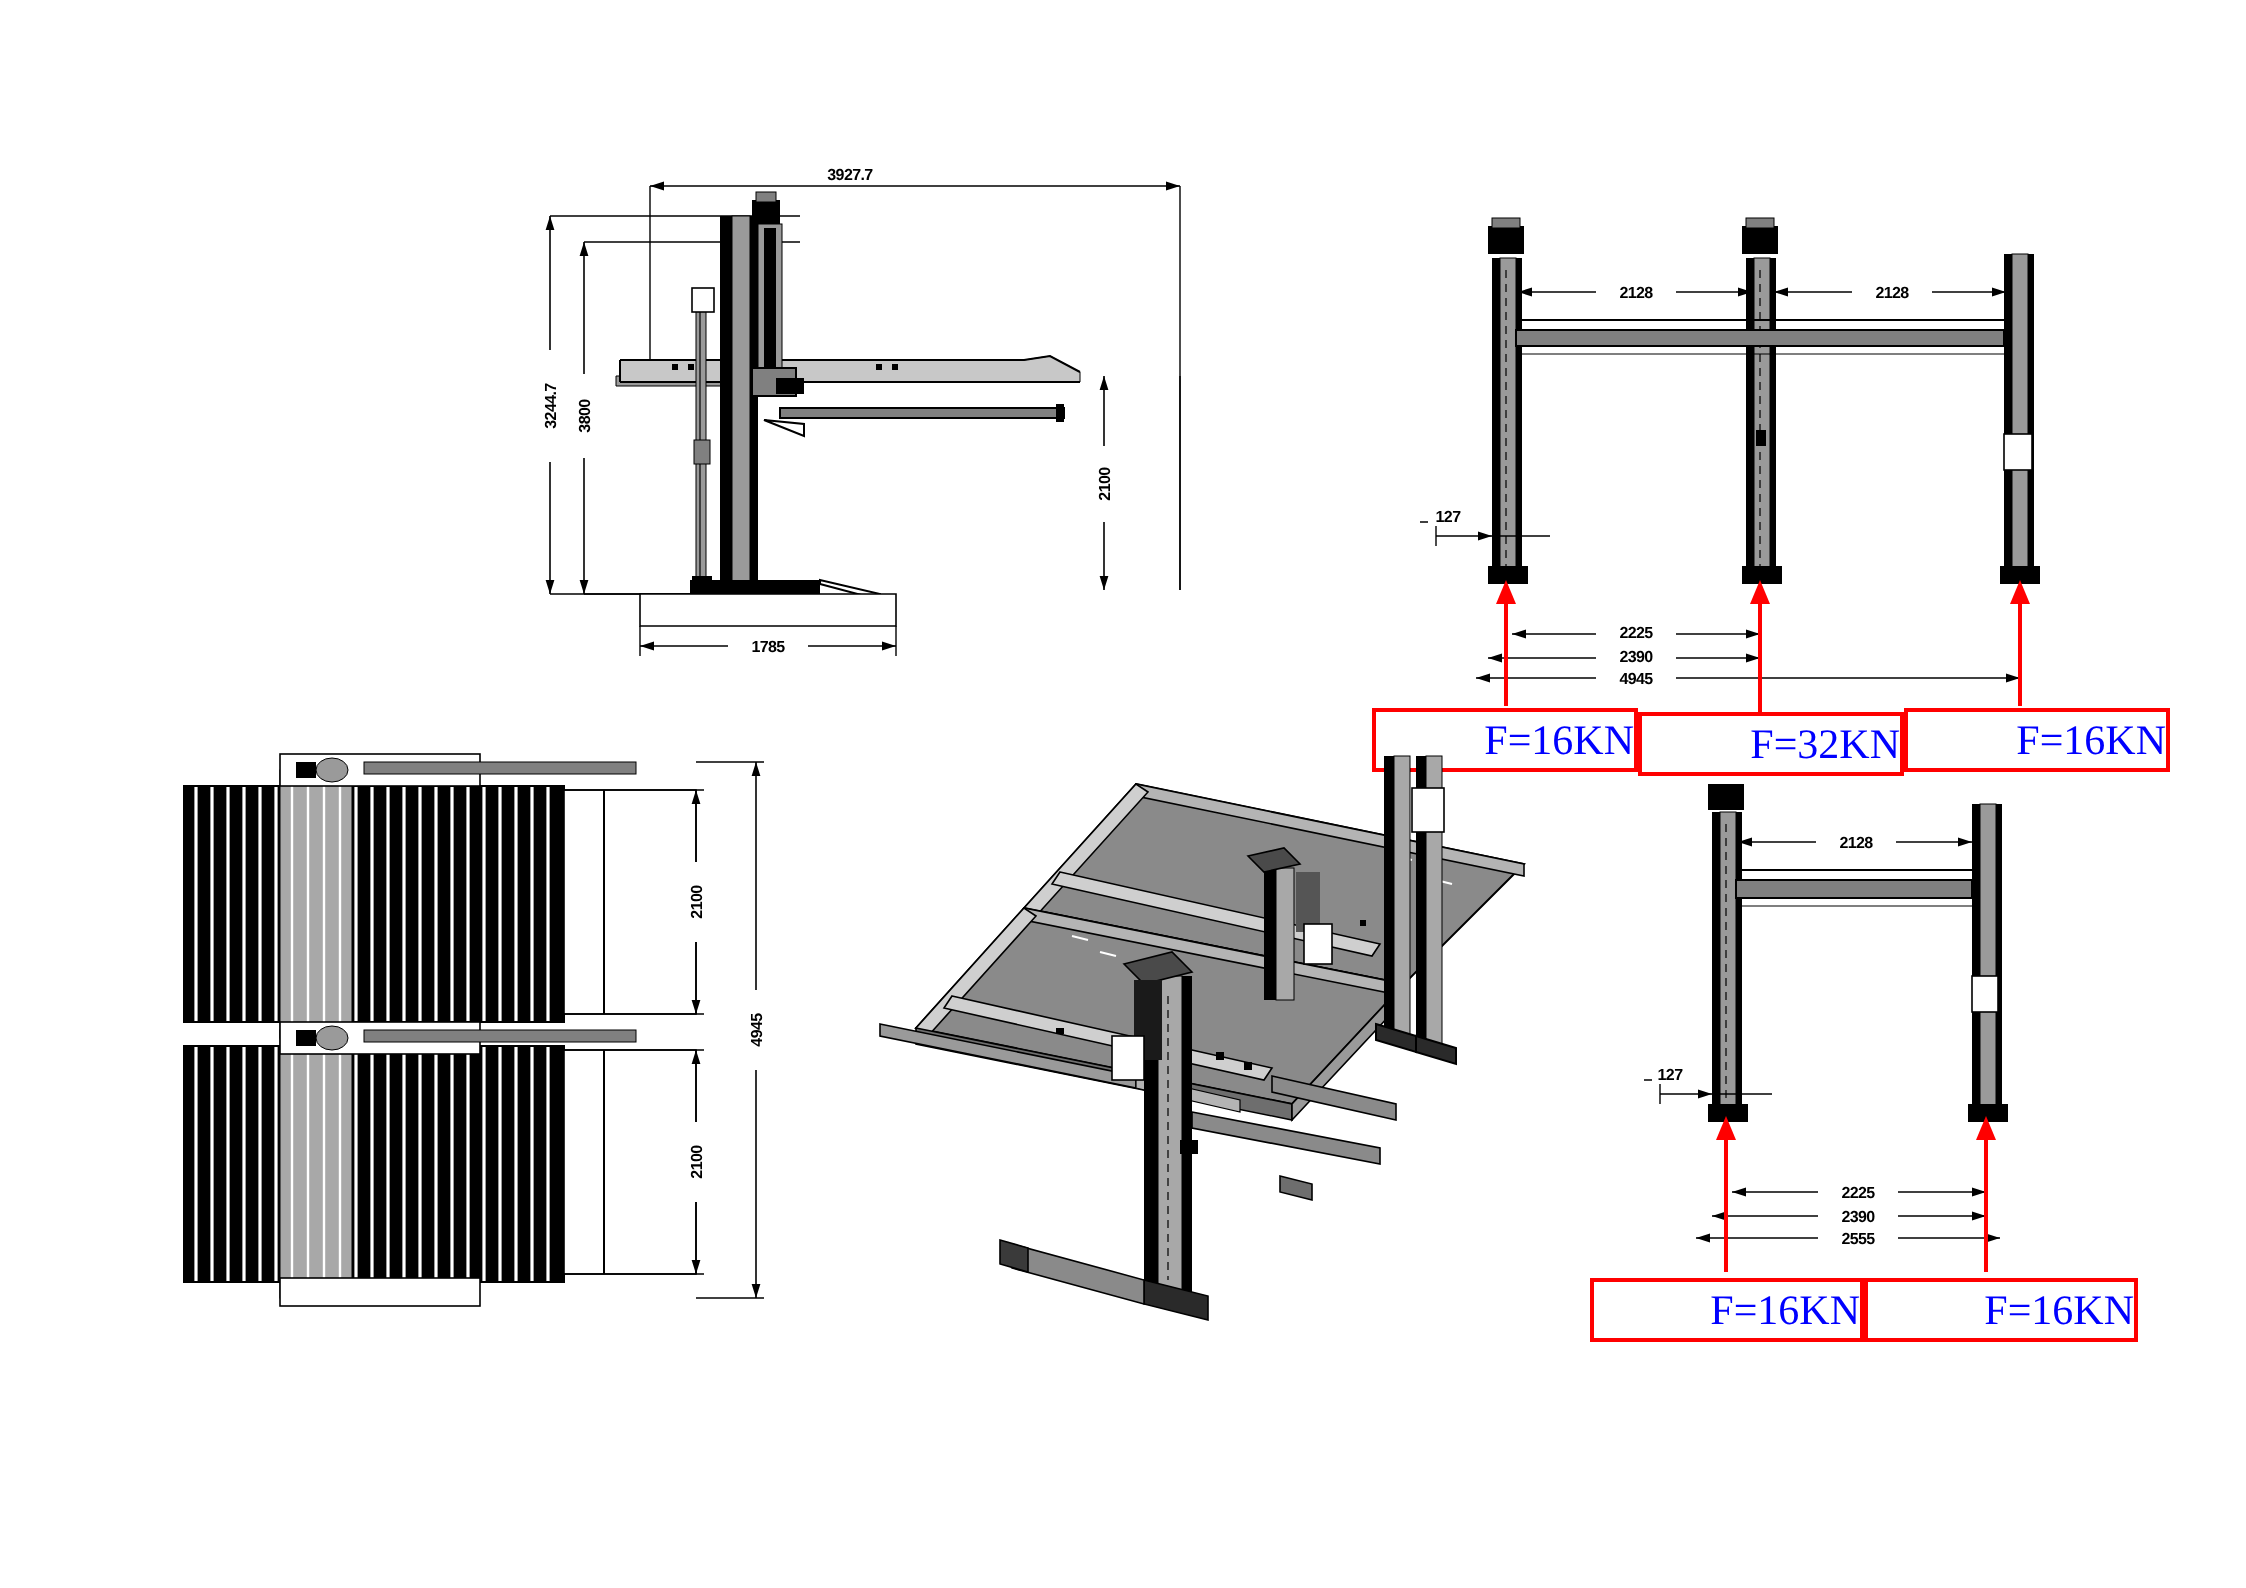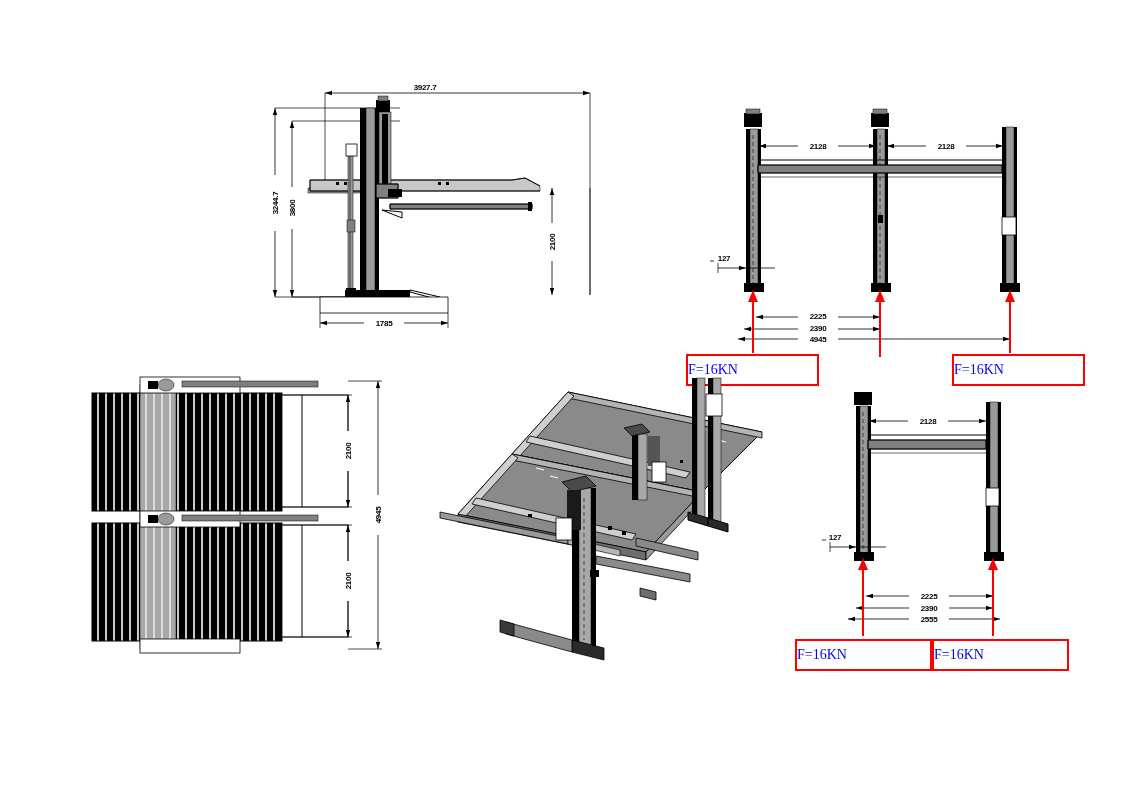--- a/index.html
+++ b/index.html
@@ -35,24 +35,24 @@
   .fillwhite{fill:#ffffff;stroke:#000;stroke-width:0.8;}
   .dashline{stroke:#000;stroke-width:0.6;fill:none;stroke-dasharray:4 3;}
   .arrowred{stroke:#ff0000;stroke-width:2;fill:none;}
   .redfill{fill:#ff0000;stroke:none;}
 
   
   .loadbox{
     position:absolute;
     border:2px solid #ff0000;
     background:#ffffff;
-    display:flex;align-items:center;justify-content:flex-start;
+    display:flex;align-items:center;justify-content:flex-end;
     color:#0000ff;
     font-family:"Liberation Serif", serif;
-    font-size:14px;
+    font-size:21px;
     line-height:1;
     white-space:nowrap;
     box-sizing:border-box;
   }
 </style>
 </head>
 <body>
 
 <div class="sheet">
 
@@ -265,20 +265,23 @@
       </g>
       <g>
         <path class="arrowred" d="M330 248 L330 192"></path>
         <path class="redfill" d="M330 185 l-5 12 l10 0 z"></path>
       </g>
     </svg>
   </div>
 
   <div class="loadbox" style="left:686px;top:354px;width:133px;height:32px;">
     <span>F=16KN</span>
+  </div>
+  <div class="loadbox" style="left:819px;top:356px;width:133px;height:32px;">
+    <span>F=32KN</span>
   </div>
   <div class="loadbox" style="left:952px;top:354px;width:133px;height:32px;">
     <span>F=16KN</span>
   </div>
 
   <div class="view" style="left:790px;top:388px;">
     <svg width="310" height="260" viewBox="0 0 310 260">
 
       <g>
         <rect x="66" y="18" width="4" height="150" class="fillblack"></rect>

